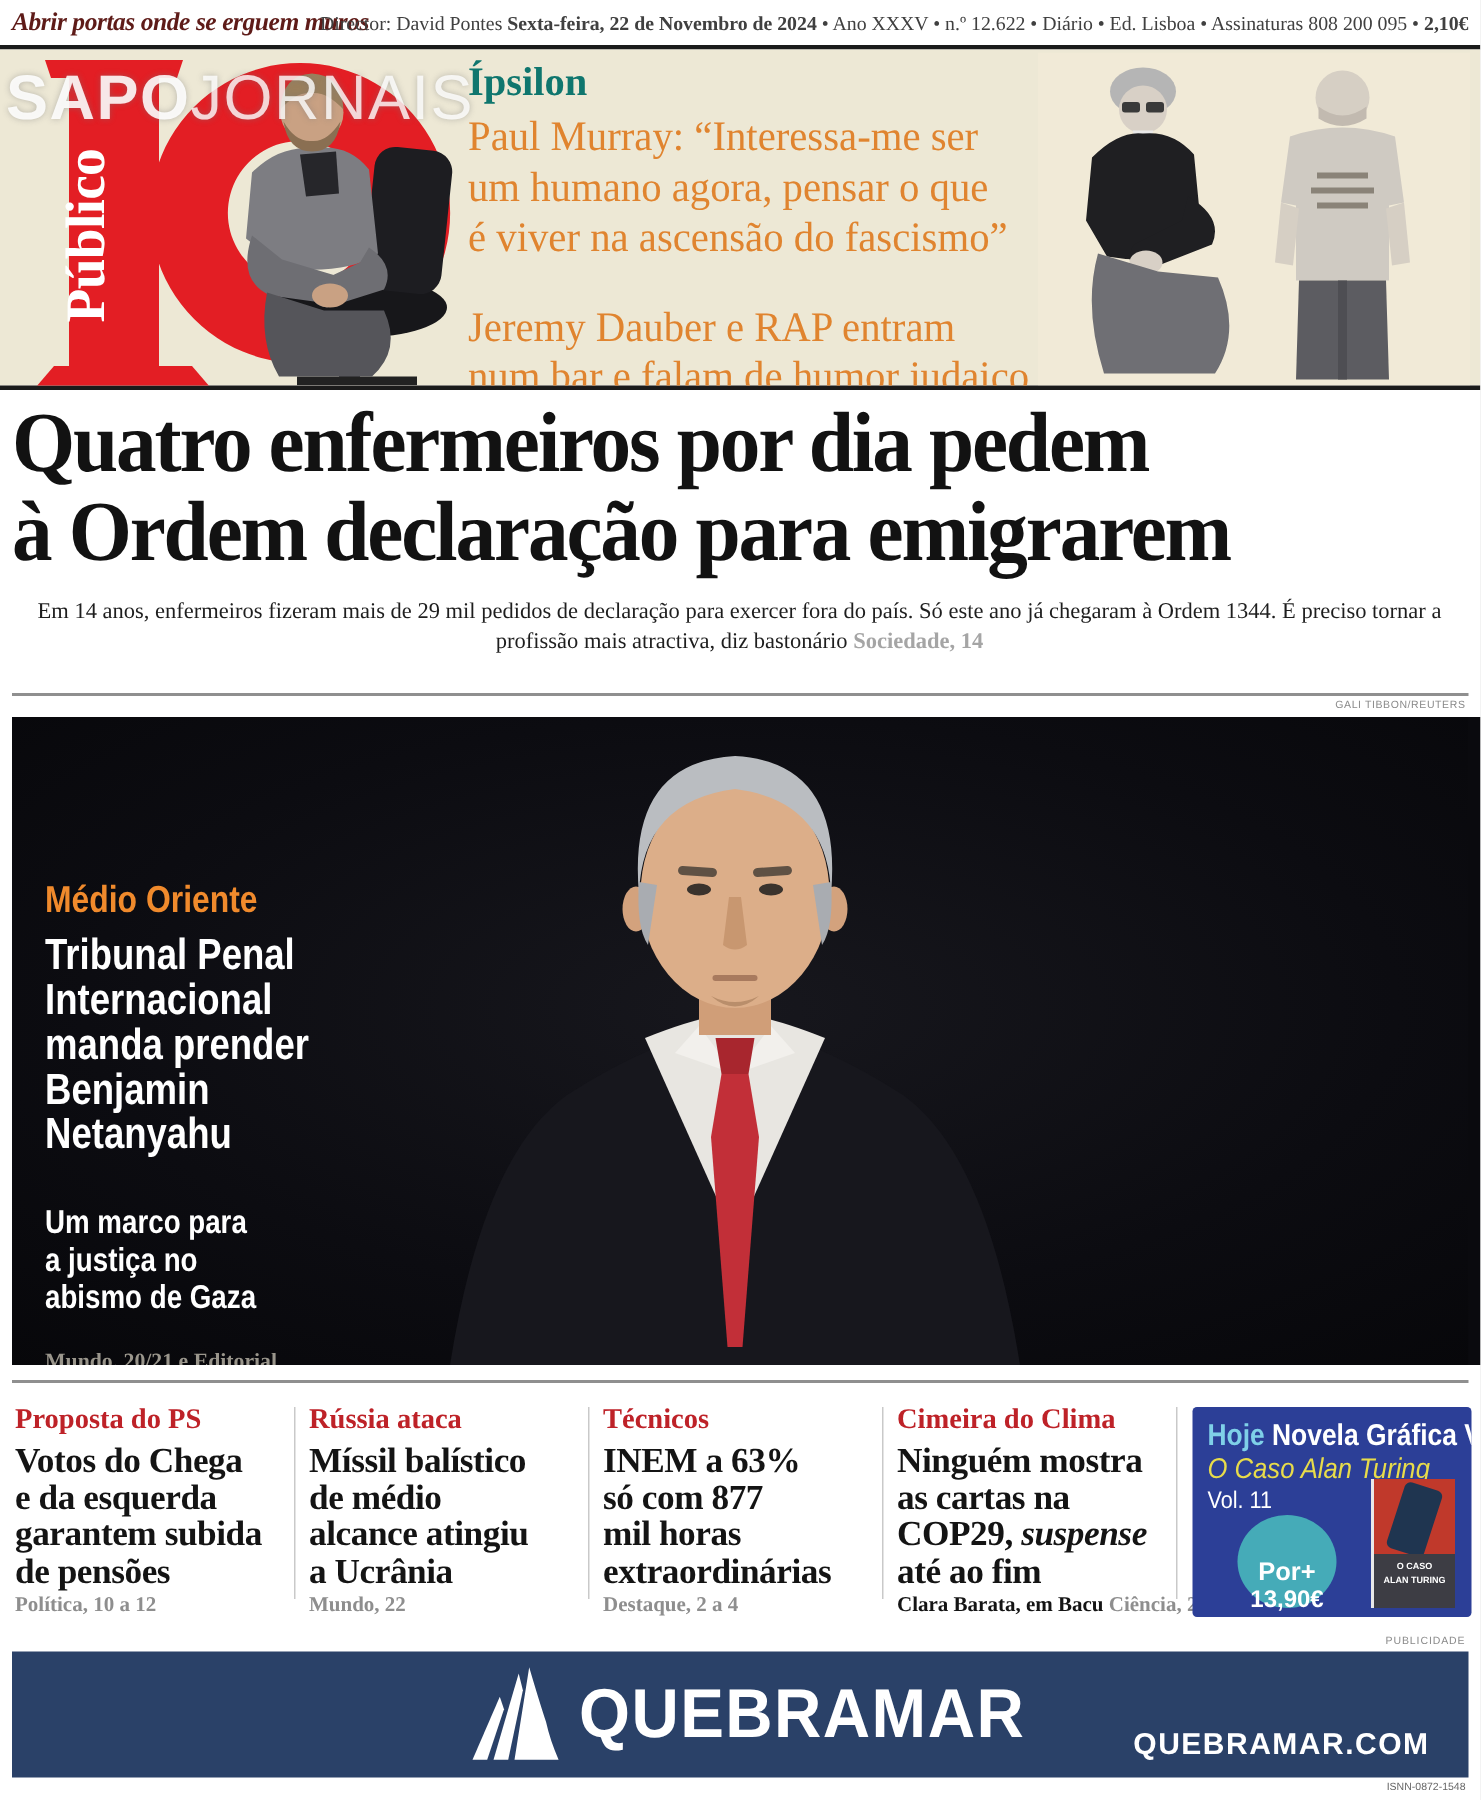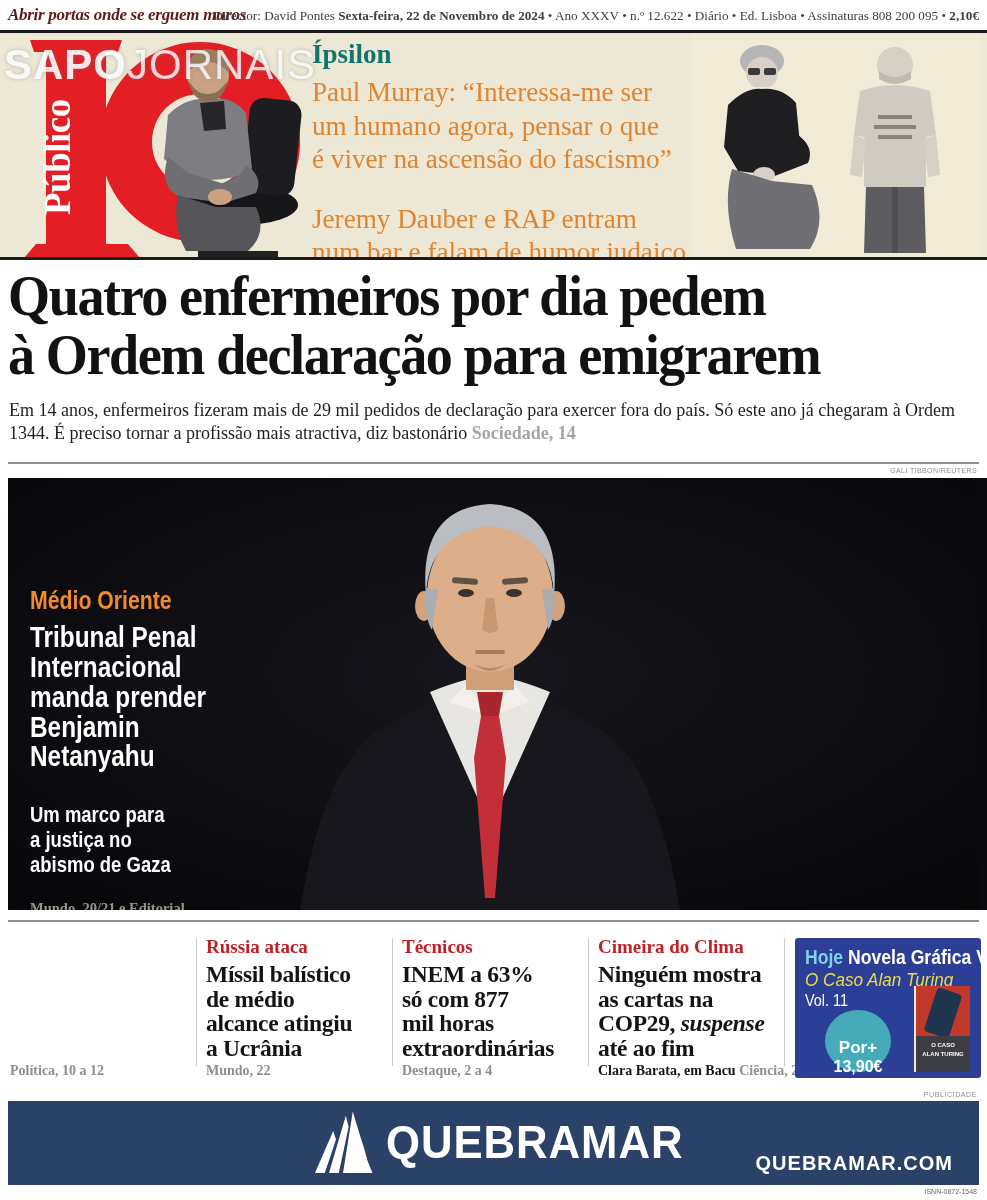--- a/index.html
+++ b/index.html
@@ -26,21 +26,21 @@
   .twomen{left:692px;top:2px;z-index:1;}
   .ipsilon{left:312px;top:6px;z-index:5;}
   .ips-label{font-size:27px;font-weight:600;color:#0f766e;}
   .ips-quote{margin-top:5px;font-size:28px;line-height:1.2;color:#e0842f;}
   .ips-quote div, .ips-second div{white-space:nowrap;transform:scaleX(0.97);transform-origin:left;}
   .ips-second{margin-top:26px;font-size:28px;line-height:1.2;color:#e0842f;}
   
   .lead-hl{left:8px;top:266px;font-weight:bold;color:#121212;font-size:57px;line-height:1.04;
            letter-spacing:-1.5px;}
   .lead-hl div{white-space:nowrap;transform:scaleX(0.95);transform-origin:left;}
-  .lead-sub{left:9px;top:399px;width:968px;font-size:18px;line-height:1.3;color:#1e1e1e;}
+  .lead-sub{left:9px;top:399px;width:968px;font-size:15px;line-height:1.3;color:#1e1e1e;text-align:center;}
   .lead-ref{color:#a5a5a5;font-weight:bold;}
   
   .credit{right:10px;top:467px;font-family:"Liberation Sans",sans-serif;font-size:7px;color:#8a8a8a;letter-spacing:0.4px;}
   .photo{left:8px;top:478px;width:971px;height:432px;background:#0a0a0e;overflow:hidden;padding-left:25px;}
   .ph-svg{position:absolute;left:0;top:0;}
   .overlay{position:absolute;left:22px;top:108px;z-index:3;font-family:"Liberation Sans",sans-serif;}
   .ov-kicker{font-size:25px;font-weight:bold;color:#f08a2c;transform:scaleX(0.85);transform-origin:left;white-space:nowrap;}
   .ov-hl{margin-top:8px;font-size:29px;font-weight:bold;color:#fff;line-height:1.03;}
   .ov-hl div{white-space:nowrap;transform:scaleX(0.84);transform-origin:left;}
   .ov-dek{margin-top:31px;font-size:22px;font-weight:bold;color:#fff;line-height:1.12;}
@@ -211,20 +211,29 @@
       <div class="ov-dek">
         <div>Um marco para</div>
         <div>a justiça no</div>
         <div>abismo de Gaza</div>
       </div>
       <div class="ov-ref">Mundo, 20/21 e Editorial</div>
     </div>
   </div>
   <div class="abs rule-gray" style="top:920px;"></div>
 
+  <div class="abs brief" style="left:10px;">
+    <div class="b-kicker">Proposta do PS</div>
+    <div class="b-hl">
+      <div>Votos do Chega</div>
+      <div>e da esquerda</div>
+      <div>garantem subida</div>
+      <div>de pensões</div>
+    </div>
+  </div>
   <div class="abs b-ref" style="left:10px;">Política, 10 a 12</div>
 
   <div class="abs vdiv" style="left:196px;"></div>
 
   <div class="abs brief" style="left:206px;">
     <div class="b-kicker">Rússia ataca</div>
     <div class="b-hl">
       <div>Míssil balístico</div>
       <div>de médio</div>
       <div>alcance atingiu</div>

